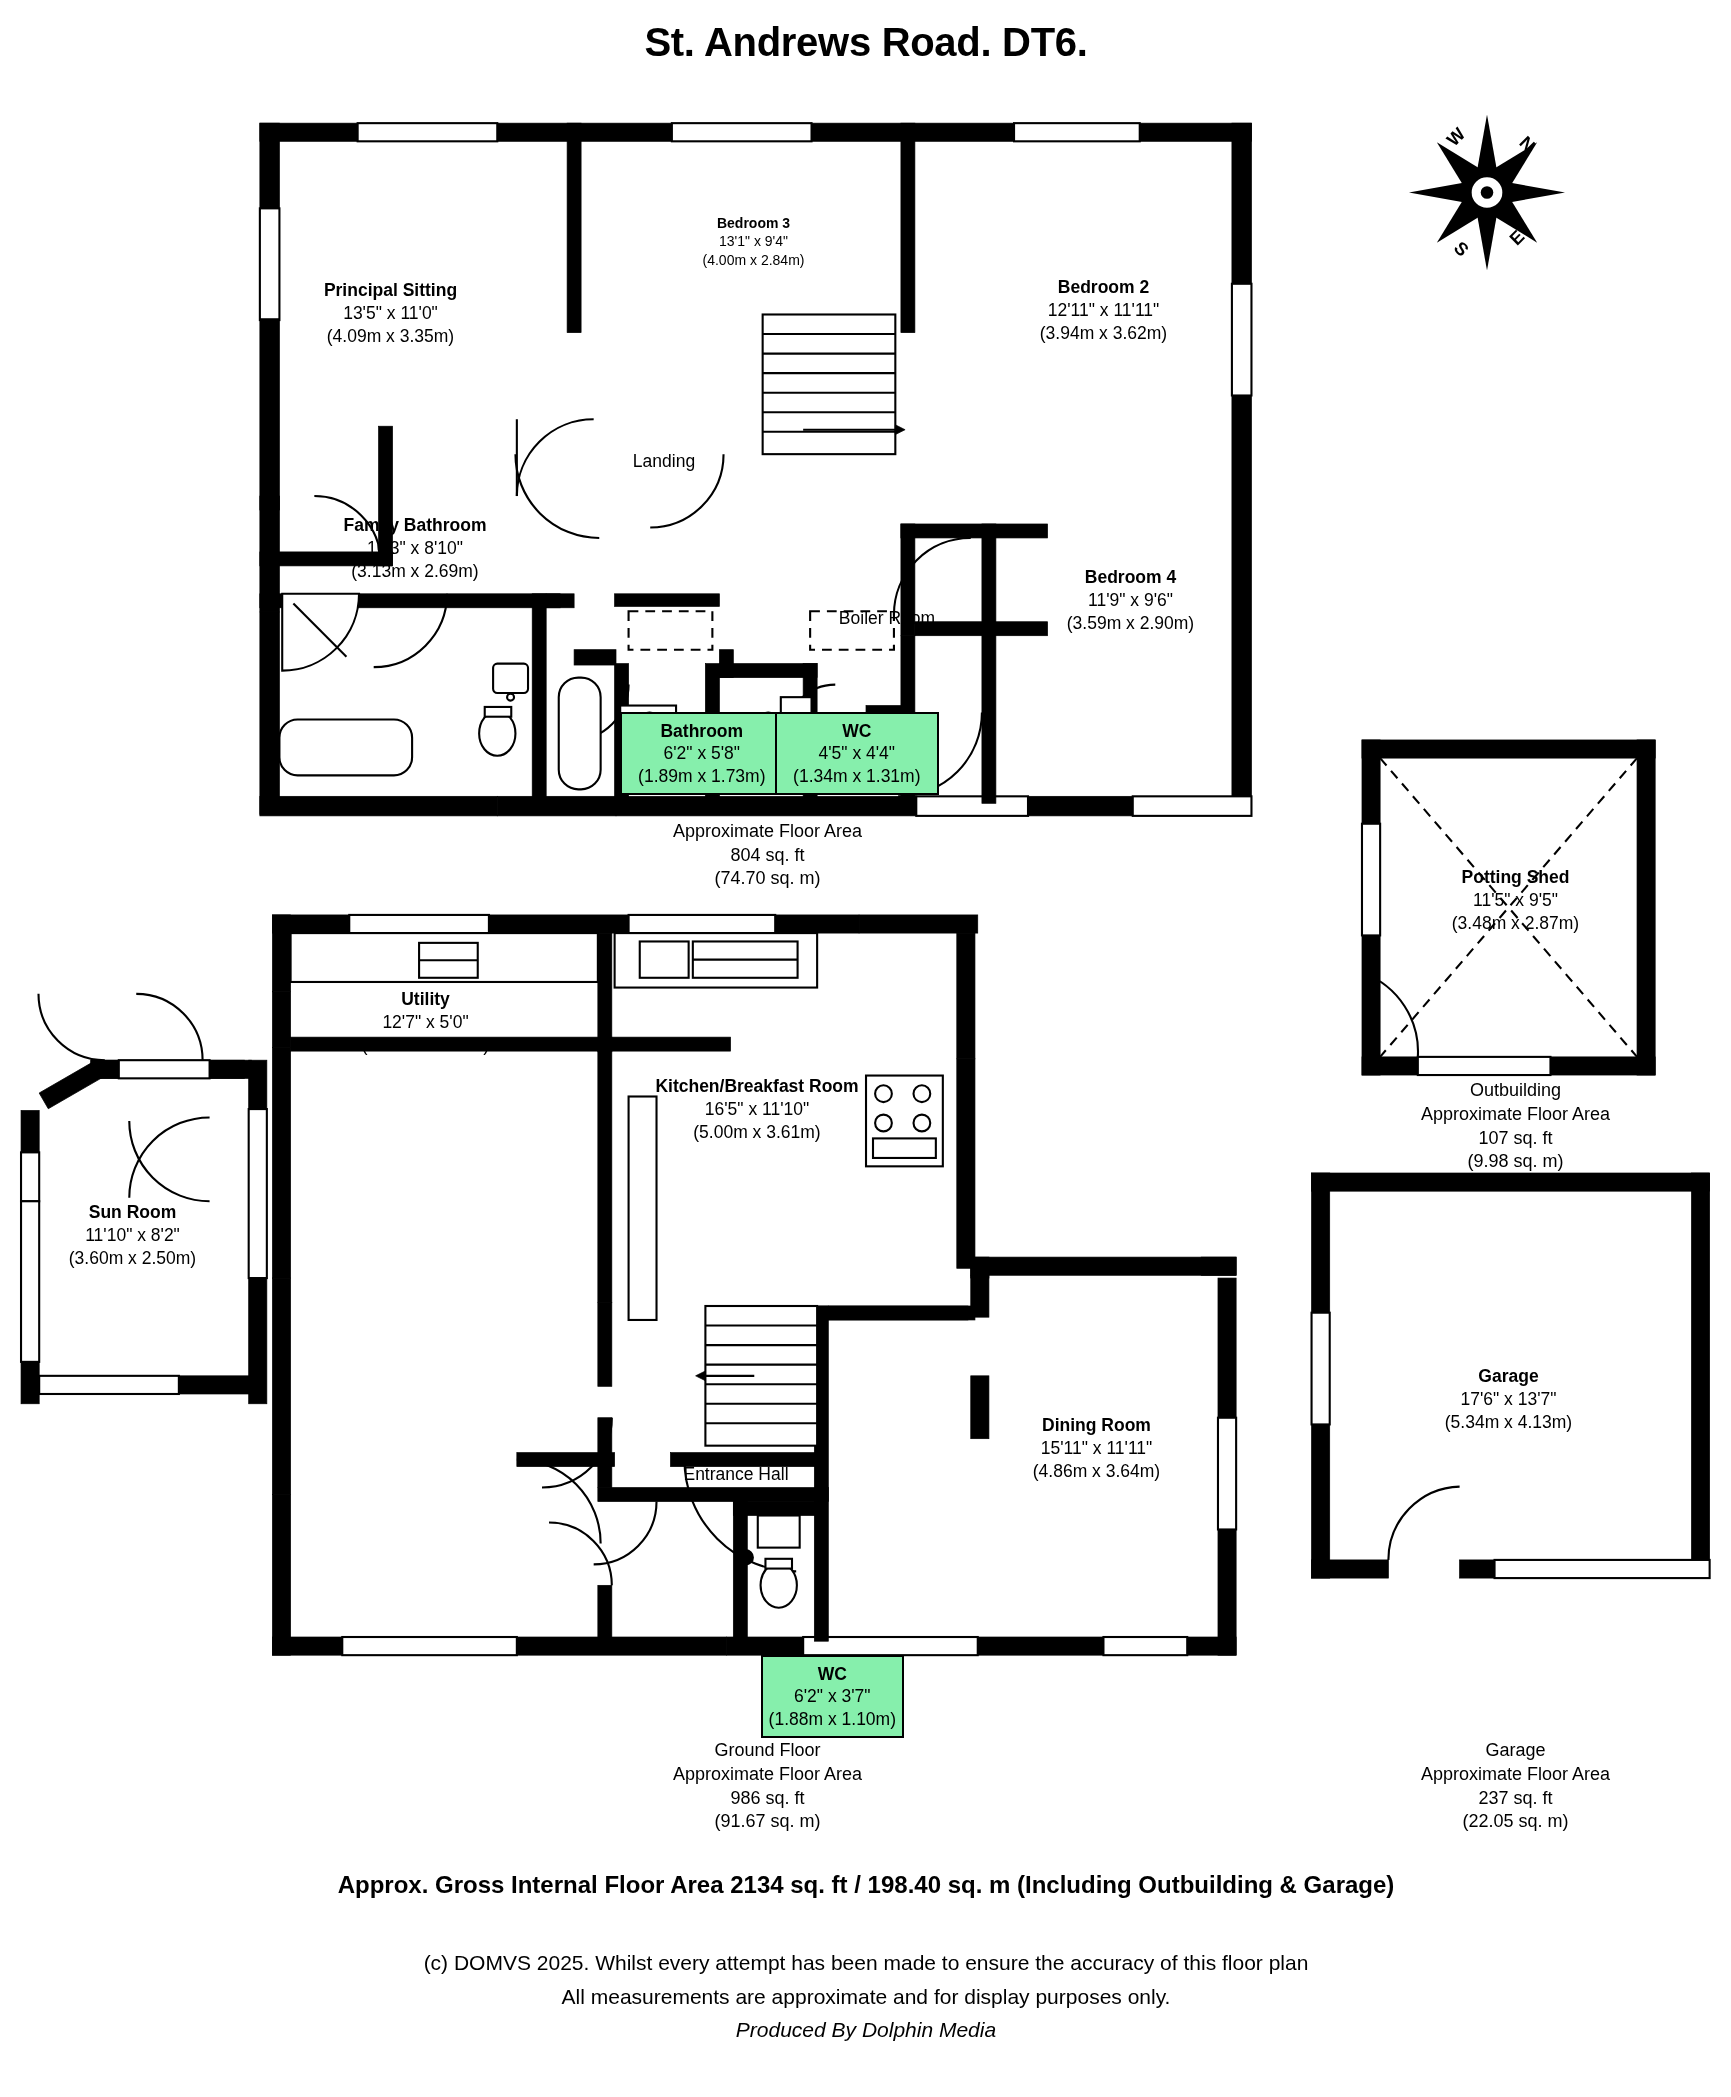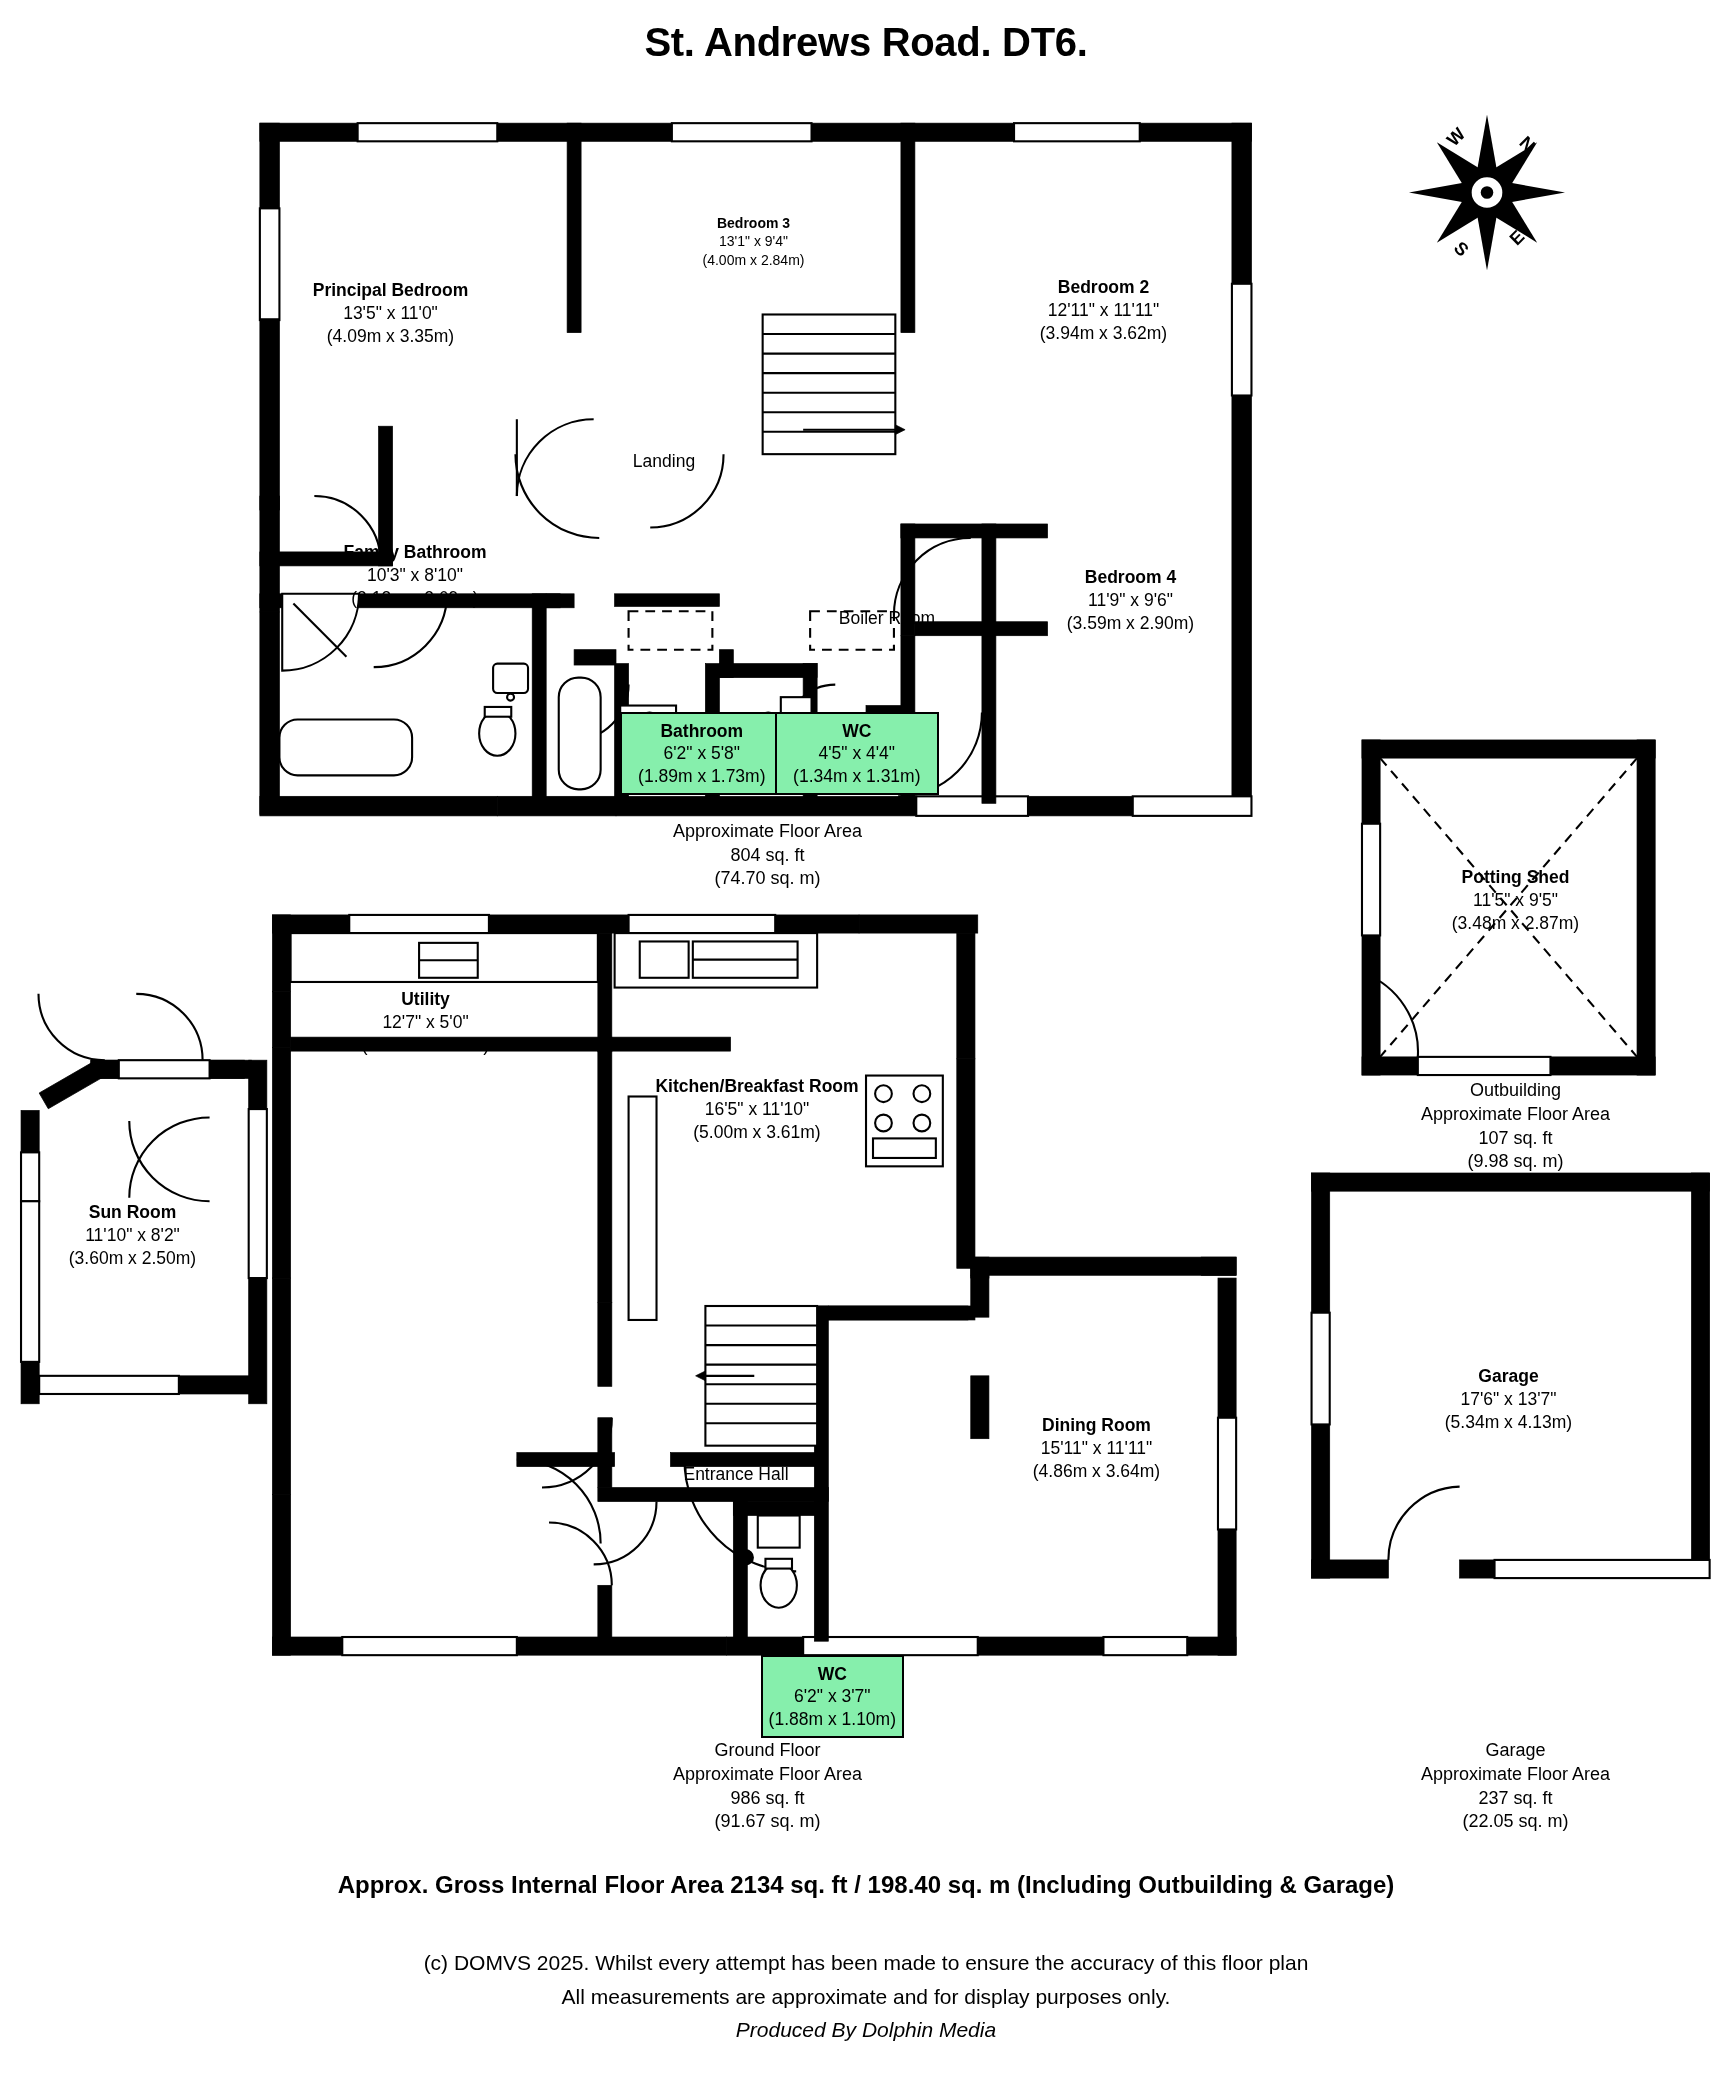--- a/index.html
+++ b/index.html
@@ -157,21 +157,21 @@
 
       <g fill="none" stroke="#000" stroke-width="3">
         <rect x="1118" y="848" width="44" height="36" fill="#fff"></rect>
         <ellipse cx="1140" cy="916" rx="24" ry="28" fill="#fff"></ellipse>
         <circle cx="1100" cy="880" r="10" fill="#000"></circle>
       </g>
     </g>
   </svg>
 
   <div class="lbl" style="left:251px;top:279px;width:279px;font-size:17.5px;">
-    <div class="n">Principal Bedroom</div>
+    <div class="n">Principal Sitting</div>
     <div>13'5" x 11'0"</div>
     <div>(4.09m x 3.35m)</div>
   </div>
 
   <div class="lbl" style="left:614px;top:214px;width:279px;font-size:14px;">
     <div class="n">Bedroom 3</div>
     <div>13'1" x 9'4"</div>
     <div>(4.00m x 2.84m)</div>
   </div>
 
@@ -180,21 +180,21 @@
     <div>12'11" x 11'11"</div>
     <div>(3.94m x 3.62m)</div>
   </div>
 
   <div class="lbl" style="left:991px;top:566px;width:279px;font-size:17.5px;">
     <div class="n">Bedroom 4</div>
     <div>11'9" x 9'6"</div>
     <div>(3.59m x 2.90m)</div>
   </div>
 
-  <div class="lbl" style="left:300px;top:541px;width:230px;font-size:17.5px;">
+  <div class="lbl" style="left:300px;top:514px;width:230px;font-size:17.5px;">
     <div class="n">Family Bathroom</div>
     <div>10'3" x 8'10"</div>
     <div>(3.13m x 2.69m)</div>
   </div>
 
   <div class="lbl b" style="left:580px;top:450px;width:168px;font-size:17.5px;">
     <div>Landing</div>
   </div>
 
   <div class="lbl b" style="left:824px;top:607px;width:126px;font-size:17.5px;">

